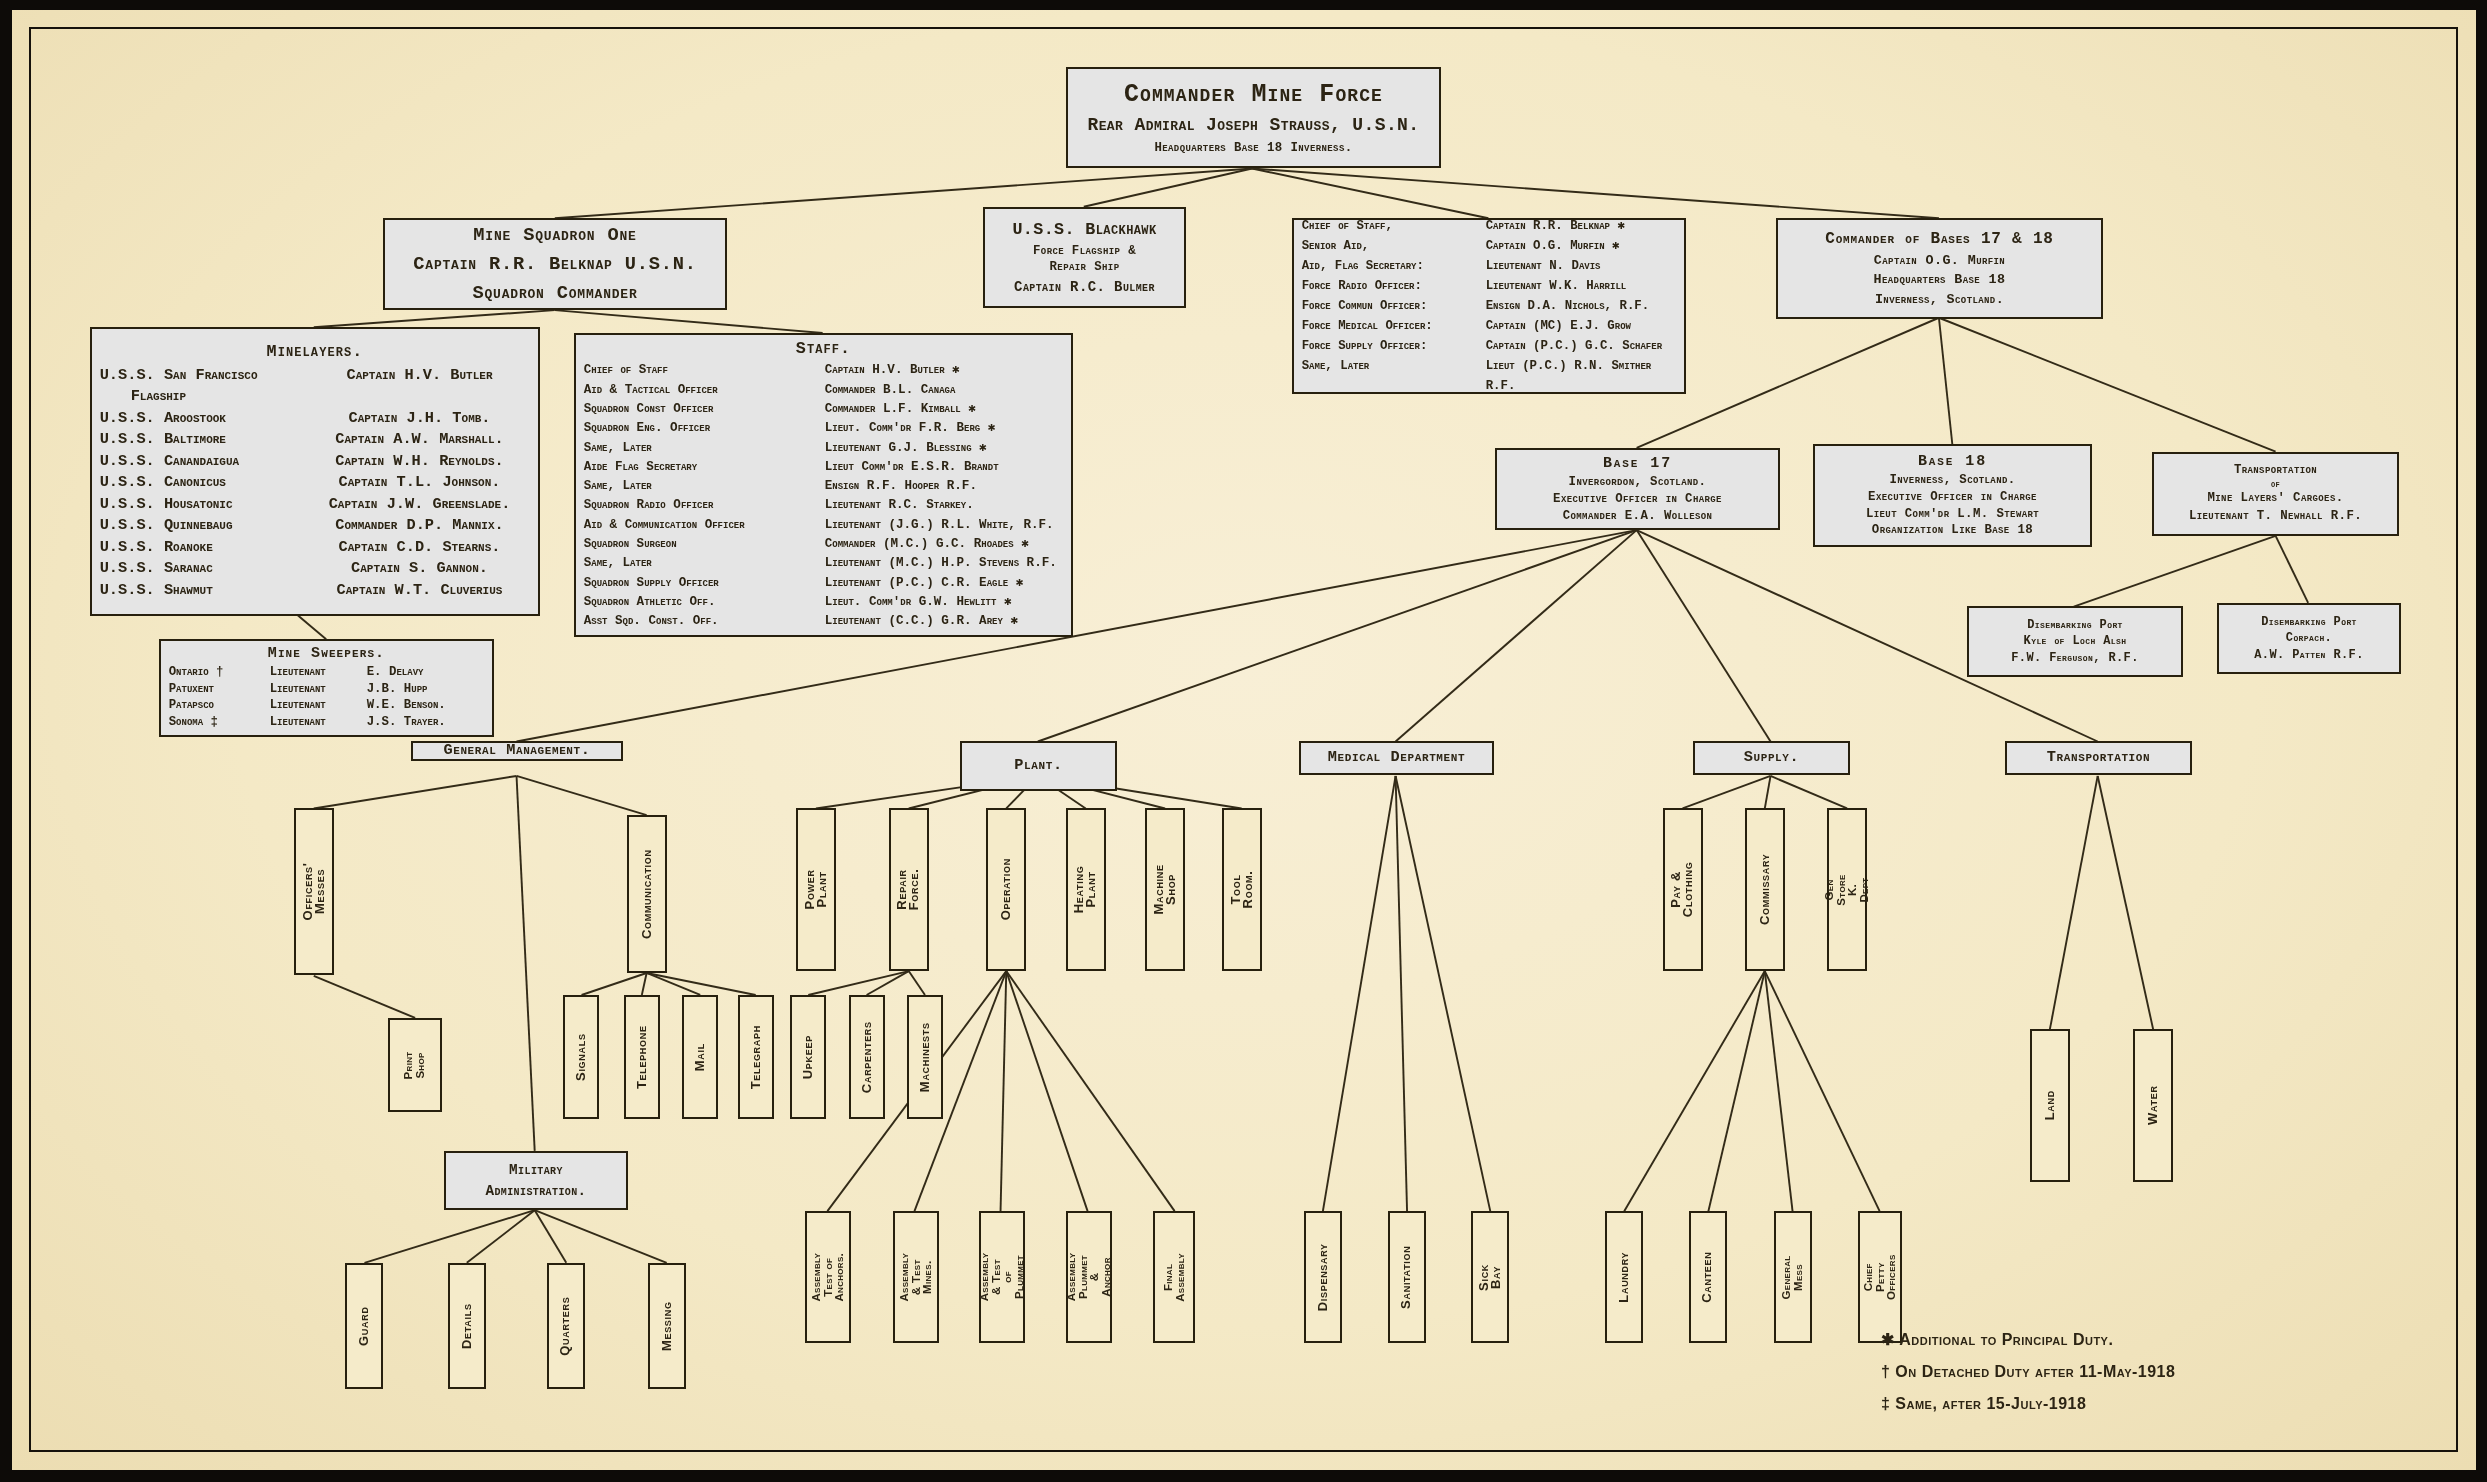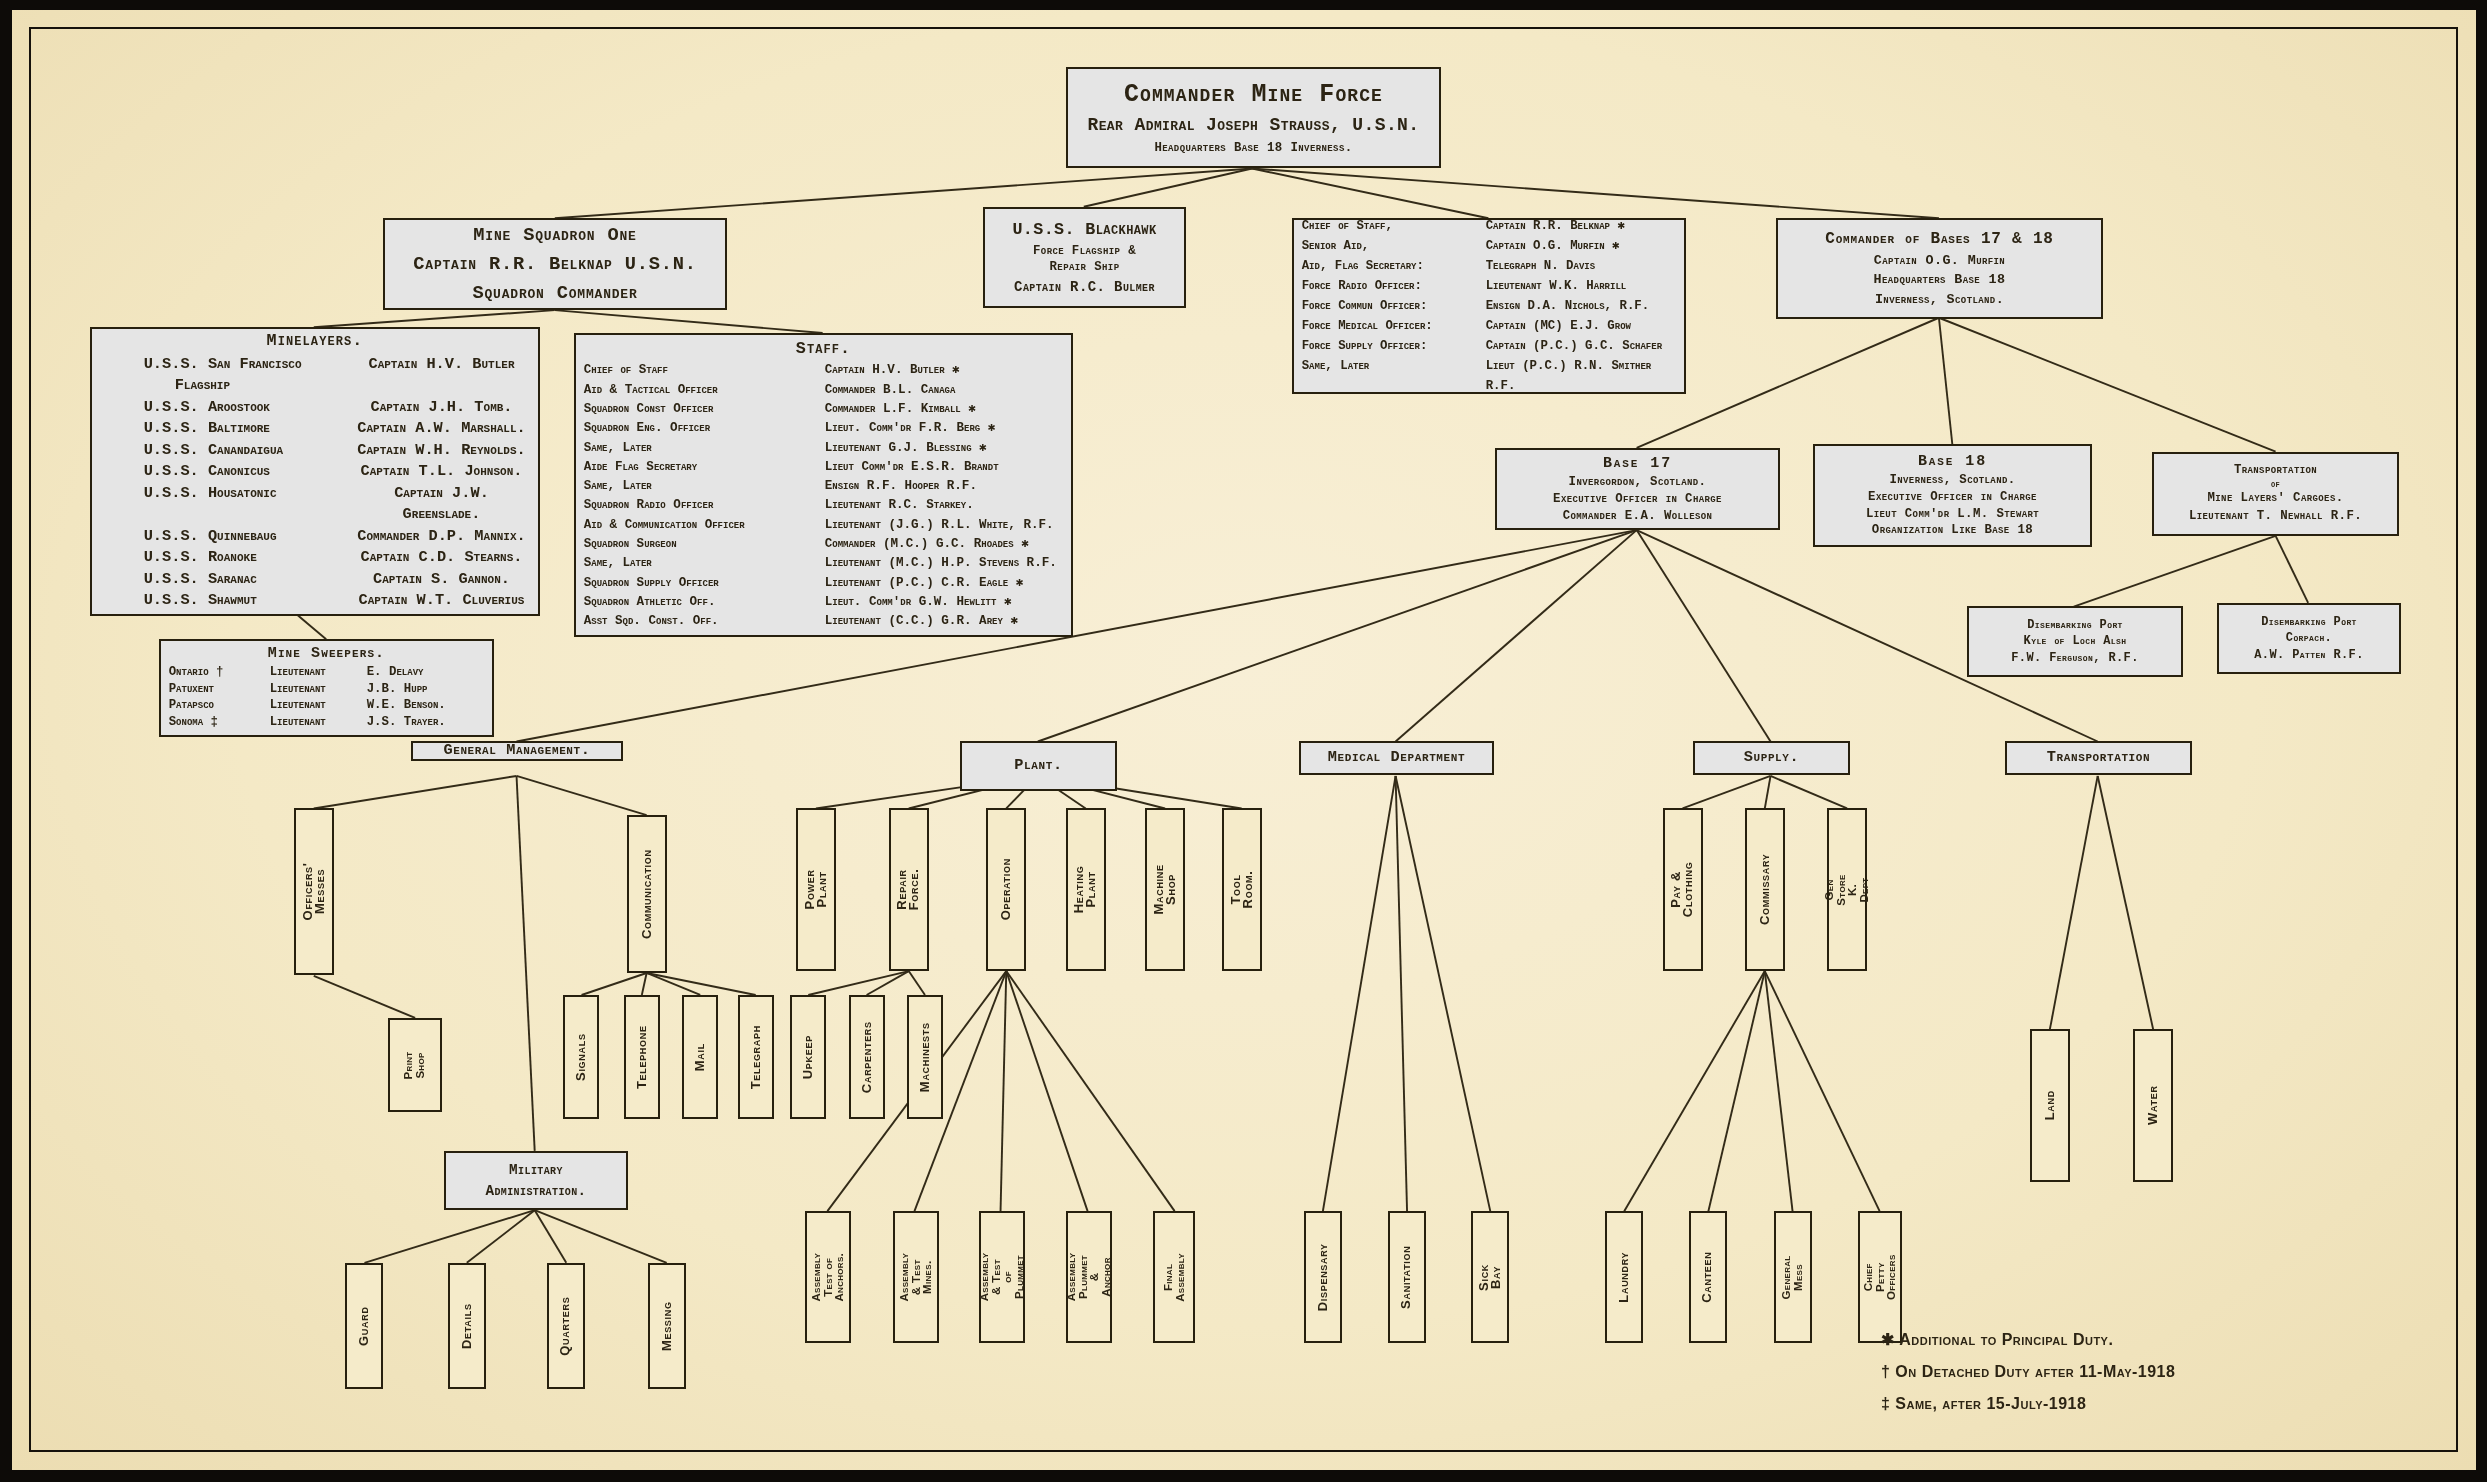--- a/index.html
+++ b/index.html
@@ -57,21 +57,21 @@
 
   .tbox{ align-items:stretch; }
   .box-title{
     font-variant:small-caps; font-weight:700; font-size:16.7px;
     text-align:center; letter-spacing:1.1px; margin-bottom:3.8px;
   }
   .trow{ display:flex; font-variant:small-caps; font-weight:600; }
   .c1,.c2,.fl,.fv,.s1,.s2,.s3{ font-variant:small-caps; }
 
   .b-minelayers .trow{ font-size:15.3px; line-height:21.5px; }
-  .b-minelayers .c1{ width:209px;margin-left:44px; }
+  .b-minelayers .c1{ width:209px; }
   .b-minelayers .c2{ flex:1;text-align:center; }
   .note{ display:block; padding-left:31px; }
 
   .b-staff .trow{ font-size:12.6px; line-height:19.3px; }
   .b-staff .fl{ width:241px; }
   .b-staff .fv{ flex:1; }
 
   .b-forcestaff .trow{ font-size:12.4px; line-height:20px; }
   .b-forcestaff .fl{ width:184px; }
   .b-forcestaff .fv{ flex:1; }
@@ -195,21 +195,21 @@
           <span class="fv">Captain R.R. Belknap ✱</span>
         </div>
 
         <div class="trow">
           <span class="fl">Senior Aid,</span>
           <span class="fv">Captain O.G. Murfin ✱</span>
         </div>
 
         <div class="trow">
           <span class="fl">Aid, Flag Secretary:</span>
-          <span class="fv">Telegraph N. Davis</span>
+          <span class="fv">Lieutenant N. Davis</span>
         </div>
 
         <div class="trow">
           <span class="fl">Force Radio Officer:</span>
           <span class="fv">Lieutenant W.K. Harrill</span>
         </div>
 
         <div class="trow">
           <span class="fl">Force Commun Officer:</span>
           <span class="fv">Ensign D.A. Nichols, R.F.</span>

